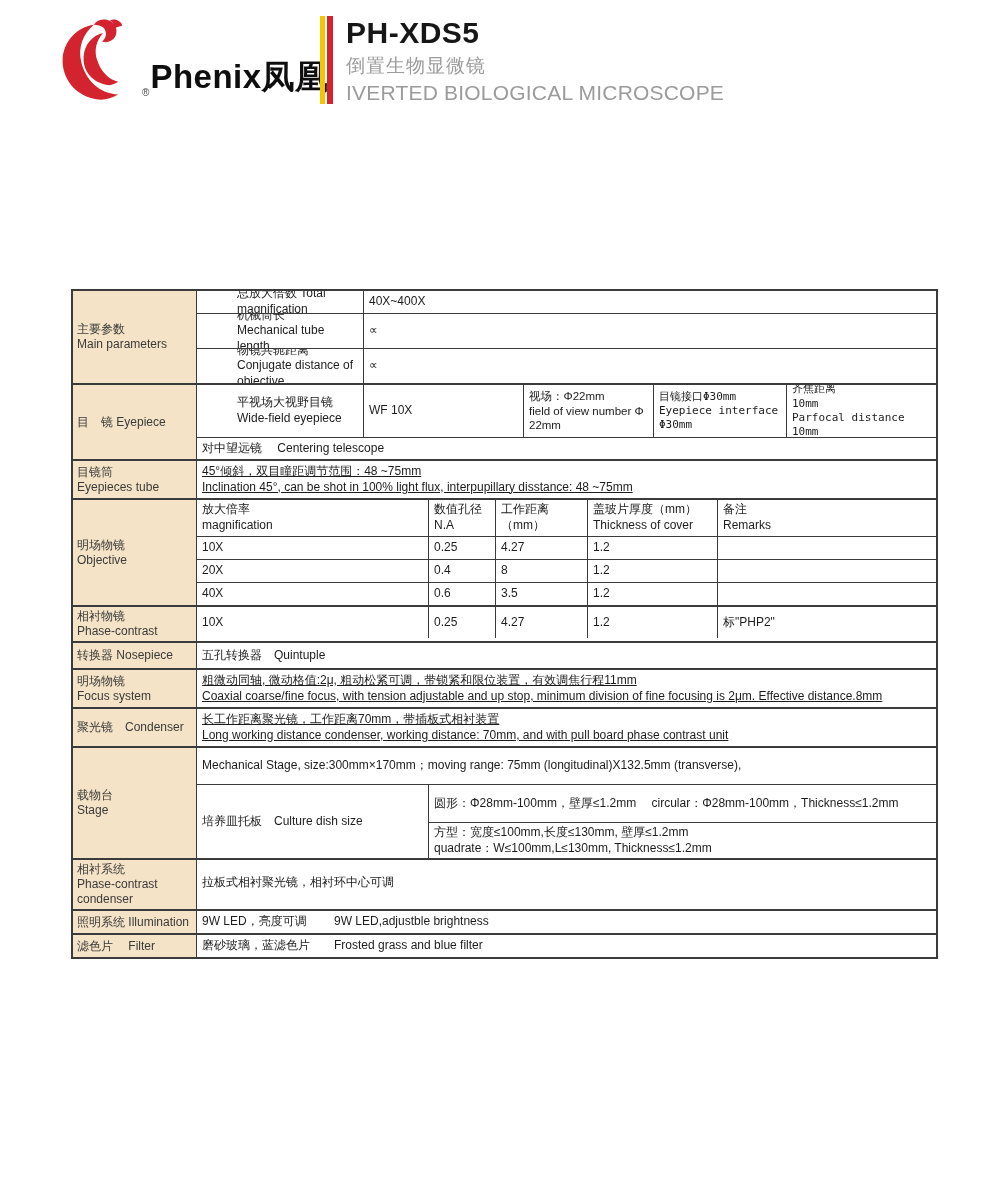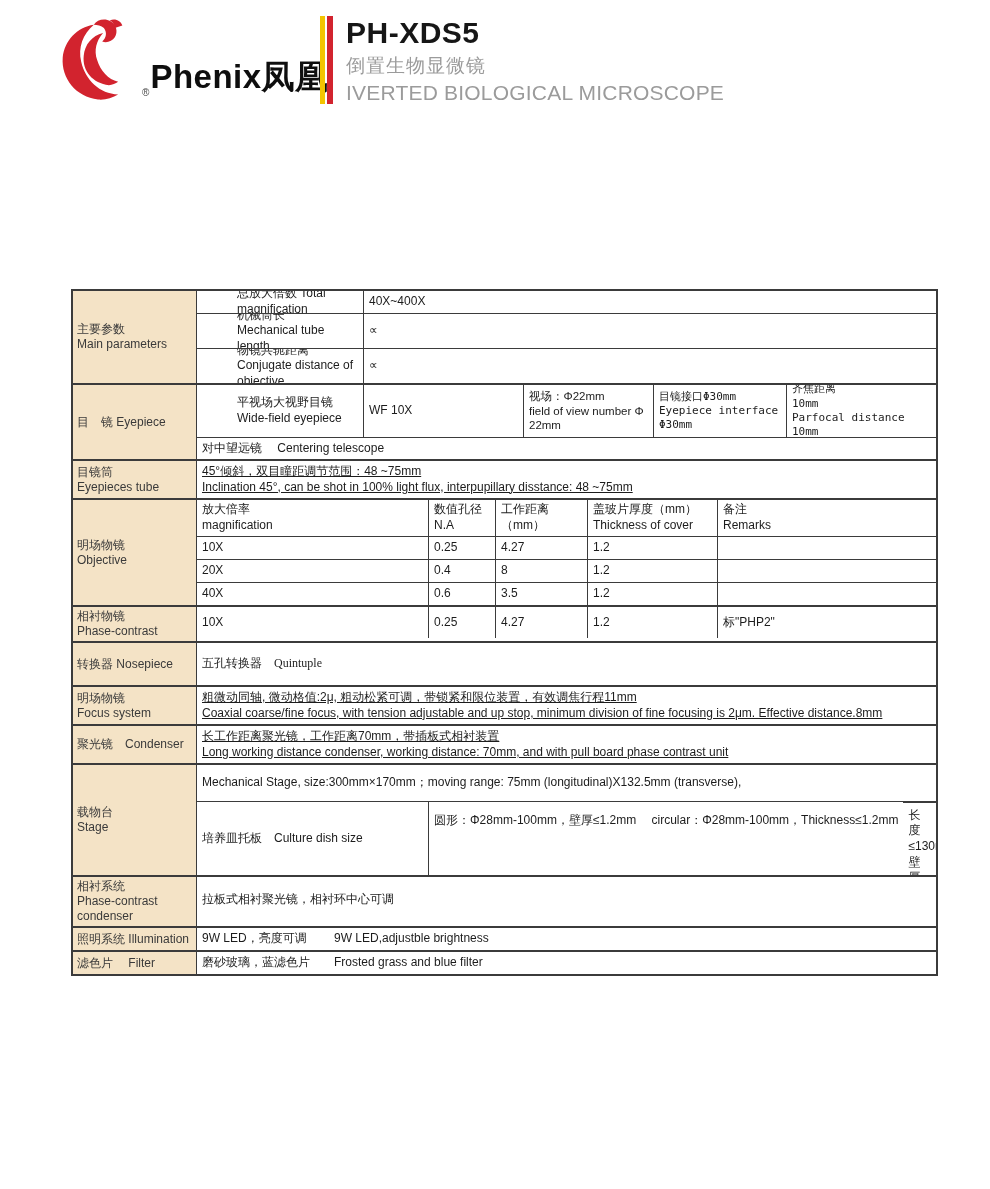--- a/index.html
+++ b/index.html
@@ -49,21 +49,21 @@
   .w-name { flex:0 0 167px;padding-left:40px; }
   .w-model { flex:0 0 160px; }
   .w-fov { flex:0 0 130px; }
   .w-iface { flex:0 0 133px; }
   .w-mag { flex:0 0 232px; }
   .w-na { flex:0 0 67px; }
   .w-wd { flex:0 0 92px; }
   .w-cover { flex:0 0 130px; }
 
   .h22{height:22px;} .h35{height:35px;} .h52{height:52px;} .h37{height:37px;text-decoration:underline;}
-  .h36{height:36px;} .h23{height:23px;} .h31{height:31px;} .h25{height:42px;font-family:Liberation Serif, serif;} .h45{height:45px;} .h21{height:21px;} .h105r1{height:36px;}
+  .h36{height:36px;} .h23{height:23px;} .h31{height:31px;} .h25{height:25px;} .h45{height:45px;} .h21{height:21px;} .h105r1{height:36px;}
 
   .mono { font-family:"DejaVu Sans Mono", monospace; font-size:11px; }
   .small { font-size:11.5px; }
 </style>
 </head>
 <body>
 
 <div class="logo-wrap">
   <svg class="logo-icon" viewBox="0 0 100 100" aria-hidden="true">
     <path fill="#d2232e" d="M50,97 C24,94 6,72 8,47 C10,27 25,11 45,8 C32,19 26,35 30,52 C35,74 52,90 74,91 C67,95 58,98 50,97 Z"></path>
@@ -332,21 +332,21 @@
     <div class="sec-body">
       <div class="r h36">
         <div class="c grow">
           <span>Mechanical Stage, size:300mm×170mm；moving range: 75mm (longitudinal)X132.5mm (transverse),</span>
         </div>
       </div>
       <div class="r" style="height:74px;">
         <div class="c w-mag">
           <span>培养皿托板　Culture dish size</span>
         </div>
-        <div class="grow" style="display:flex;flex-direction:row;min-width:0;">
+        <div class="grow" style="display:flex;flex-direction:column;min-width:0;">
           <div class="c" style="height:37px;border-right:none;">
             <span>圆形：Φ28mm-100mm，壁厚≤1.2mm　 circular：Φ28mm-100mm，Thickness≤1.2mm</span>
           </div>
           <div class="c" style="flex:1;border-right:none;border-top:1px solid #3b3b3b;">
             <span>方型：宽度≤100mm,长度≤130mm, 壁厚≤1.2mm</span>
             <span>quadrate：W≤100mm,L≤130mm, Thickness≤1.2mm</span>
           </div>
         </div>
       </div>
     </div>

